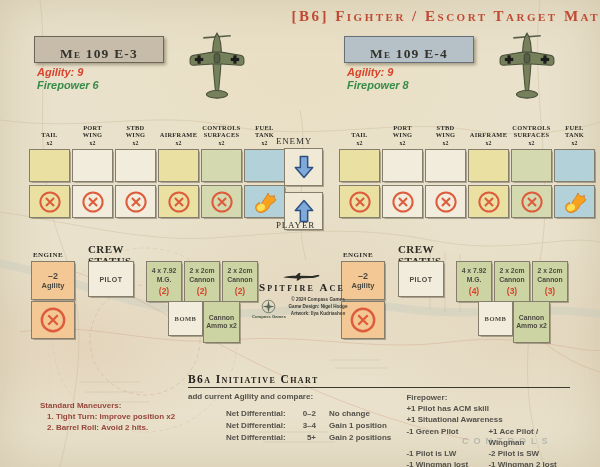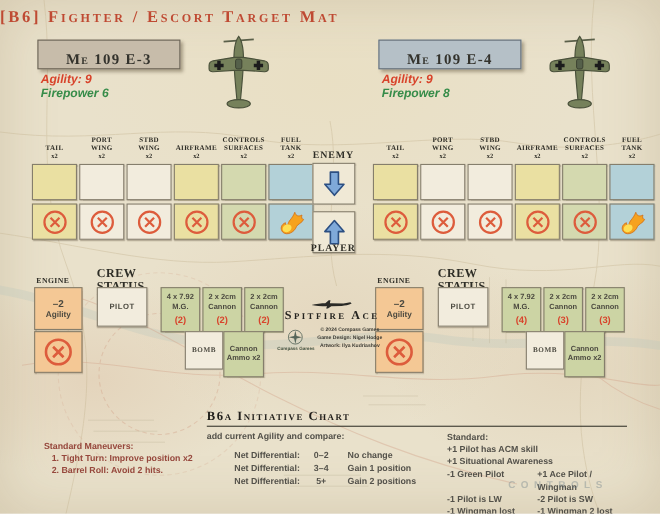--- a/index.html
+++ b/index.html
@@ -7,21 +7,21 @@
     font-family:"Liberation Sans",sans-serif;
     background:
       radial-gradient(ellipse 220px 130px at 14% 74%, rgba(214,178,148,.28), transparent 70%),
       radial-gradient(ellipse 260px 150px at 50% 62%, rgba(213,184,150,.22), transparent 70%),
       radial-gradient(ellipse 230px 140px at 86% 72%, rgba(208,178,144,.22), transparent 70%),
       radial-gradient(ellipse 300px 180px at 50% 16%, rgba(233,222,191,.6), transparent 75%),
       #e9e1cb;
     box-shadow:inset 0 0 50px rgba(150,128,86,.25);}
   .mapbg{position:absolute;left:0;top:0;z-index:0}
   .mat > div, .mat > svg.plane{z-index:1}
-  .title{position:absolute;left:0;top:8px;width:600px;text-align:left;
+  .title{position:absolute;left:0;top:8px;width:600px;text-align:right;
     font-family:"Liberation Serif",serif;font-weight:bold;font-size:15px;
     font-variant:small-caps;letter-spacing:2.5px;color:#bf4a33;z-index:1}
   .panel{position:absolute;top:0;width:300px;height:467px;z-index:1}
   .plaque{position:absolute;left:34px;top:36px;width:128px;height:25px;
     display:flex;align-items:flex-end;justify-content:center;
     font-family:"Liberation Serif",serif;font-weight:bold;font-size:13.5px;
     font-variant:small-caps;letter-spacing:1.2px;color:#33322c;
     box-shadow:2px 2px 3px rgba(70,58,32,.4)}
   .p0{background:#c7bcaa;border:1px solid #6d6557}
   .p1{background:#b5c0c7;border:1px solid #66707a}
@@ -46,43 +46,43 @@
   .crewlbl{font-size:11px;line-height:1.1;white-space:pre-line}
   .box{position:absolute;border:1.4px solid #857e6c;box-shadow:.6px .8px 1px rgba(80,70,50,.4);
     display:flex;flex-direction:column;align-items:center;justify-content:center;
     text-align:center;color:#4c4a40;font-weight:bold}
   .ev{font-size:9px;line-height:9px}
   .es{font-size:7.5px;line-height:9px}
   .pilot{font-size:7px;letter-spacing:.5px}
   .wname{font-size:6.8px;line-height:1.18}
   .ammo{font-size:8.5px;color:#d8442c;margin-top:2px}
   .bomblbl{font-family:"Liberation Serif",serif;font-size:6.5px;letter-spacing:.5px}
-  .clabel{position:absolute;width:54px;left:276px;text-align:center;z-index:1;
-    font-family:"Liberation Serif",serif;font-weight:bold;font-size:9px;letter-spacing:.8px;color:#2e2d26}
+  .clabel{position:absolute;width:54px;left:276px;text-align:left;z-index:1;
+    font-family:"Liberation Serif",serif;font-weight:normal;font-size:9px;letter-spacing:.8px;color:#2e2d26}
   .arrowbox{position:absolute;left:284px;width:37px;height:36px;z-index:1;
     background:#f0e9d6;border:1.4px solid #857e6c;box-shadow:.6px .8px 1px rgba(80,70,50,.4);
     display:flex;align-items:center;justify-content:center}
   .logoname{position:absolute;left:247px;top:281px;width:110px;text-align:center;z-index:1;
     font-family:"Liberation Serif",serif;font-weight:bold;font-size:11px;
     font-variant:small-caps;letter-spacing:2.2px;color:#23221e}
   .credits{position:absolute;left:286px;top:297px;width:64px;text-align:center;z-index:1;
     font-size:4.6px;font-weight:bold;color:#3b3a33;line-height:1.5}
   .brand{position:absolute;left:252px;top:314px;width:34px;text-align:center;z-index:1;
     font-size:4.2px;font-weight:bold;color:#40503f;line-height:1.2}
   .rose{position:absolute;left:261px;top:299px;width:15px;height:15px;z-index:1}
   .spit{position:absolute;left:274px;top:271px;width:56px;height:11px;z-index:1}
   .chart{position:absolute;left:188px;top:373px;width:384px;z-index:1;color:#53514a}
   .chart-title{font-family:"Liberation Serif",serif;font-weight:bold;font-size:11.5px;
     font-variant:small-caps;letter-spacing:1.4px;color:#211f1b}
   .chart-rule{border:none;border-top:1.6px solid #3a382f;margin:2px 0 4px 0;width:382px}
   .chart-cols{display:flex}
   .chart-left{width:222px;font-size:8px;font-weight:bold;line-height:10.5px}
-  .ndrows{margin-top:5px;margin-left:25px}
+  .ndrows{margin-top:5px;margin-left:38px}
   .ndrow{display:grid;grid-template-columns:68px 22px auto;line-height:12px}
-  .ndrange{text-align:center}
+  .ndrange{text-align:right}
   .ndres{padding-left:13px}
   .chart-right{margin-left:2px;font-size:8px;font-weight:bold;line-height:11.2px}
   .modrow{display:grid;grid-template-columns:82px auto}
   .maneuvers{position:absolute;left:40px;top:400px;width:175px;z-index:1;
     font-size:8px;font-weight:bold;color:#96473c;line-height:11px}
   .maneuvers .items{margin-left:7px}
   .watermark{position:absolute;left:462px;top:436px;z-index:1;font-size:9px;font-weight:bold;
     letter-spacing:5px;color:rgba(108,126,136,.38)}
 </style>
 </head>
@@ -424,21 +424,21 @@
             <span class="ndres">Gain 1 position</span>
           </div>
           <div class="ndrow">
             <span>Net Differential:</span>
             <span class="ndrange">5+</span>
             <span class="ndres">Gain 2 positions</span>
           </div>
         </div>
       </div>
       <div class="chart-right">
-        <div>Standard:</div>
+        <div>Firepower:</div>
         <div>+1 Pilot has ACM skill</div>
         <div>+1 Situational Awareness</div>
         <div class="modrow">
           <span>-1 Green Pilot</span>
           <span>+1 Ace Pilot / Wingman</span>
         </div>
         <div class="modrow">
           <span>-1 Pilot is LW</span>
           <span>-2 Pilot is SW</span>
         </div>

